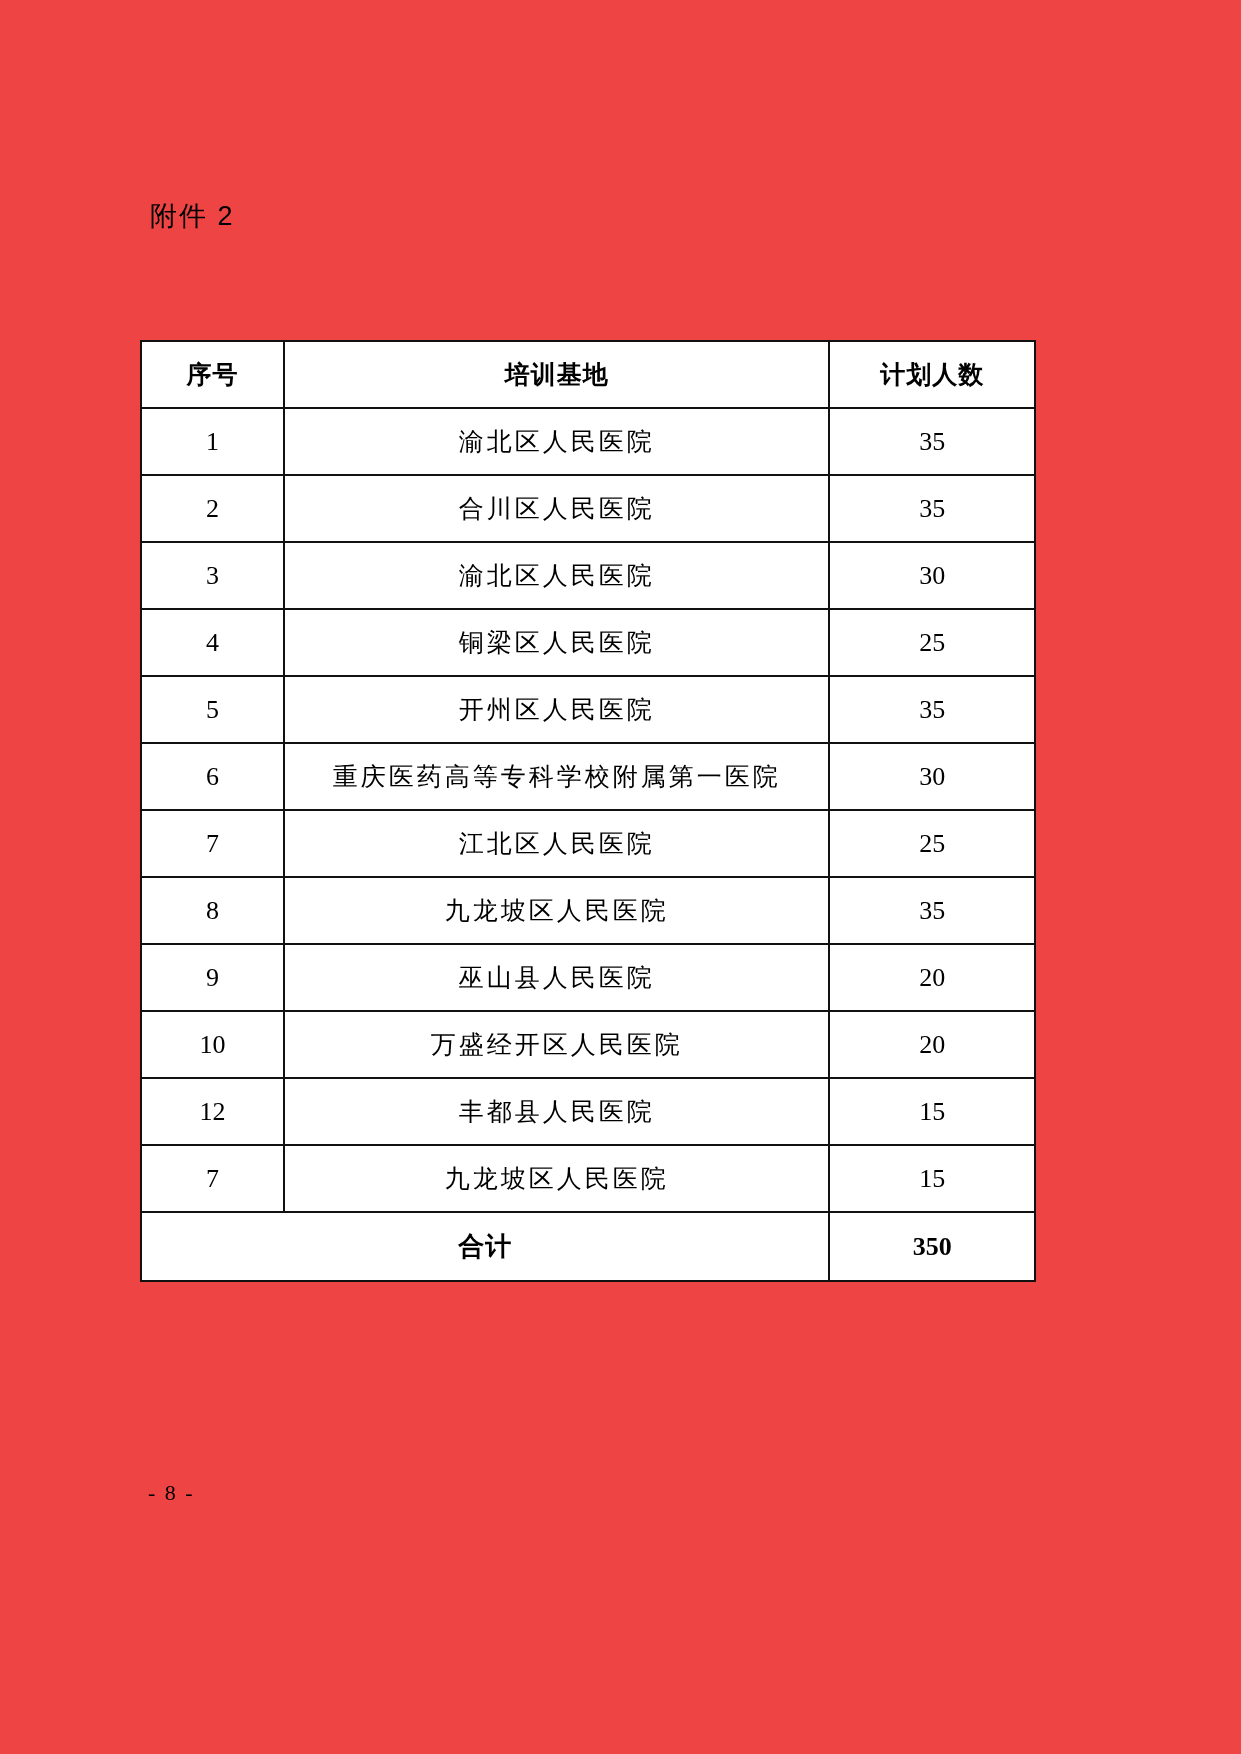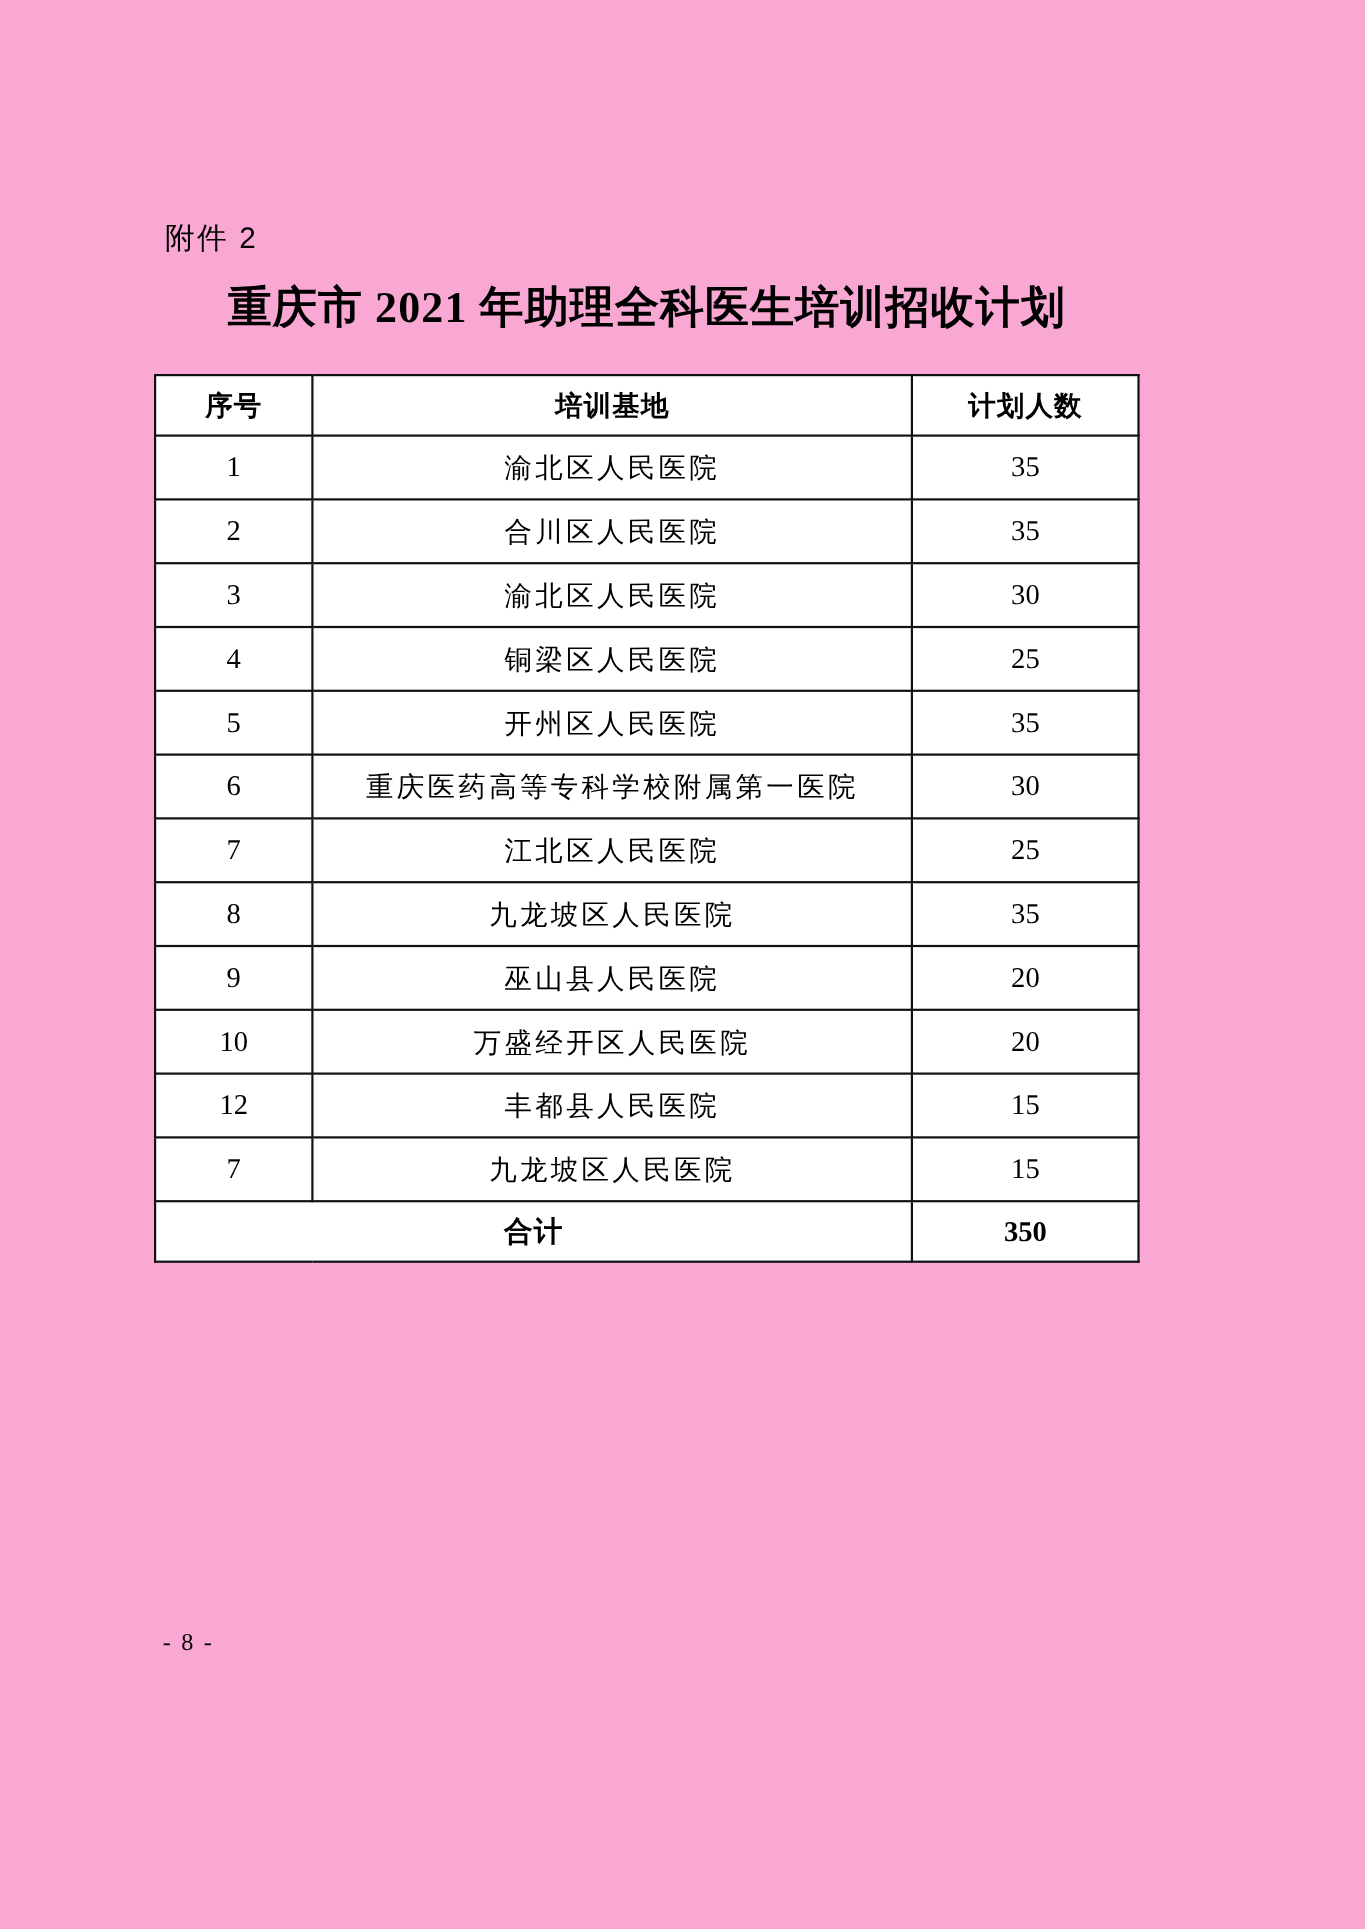--- a/index.html
+++ b/index.html
@@ -13,21 +13,21 @@
     position: relative;
     font-family: "Liberation Serif", "DejaVu Serif", serif;
     color: #000000;
   }
   .page {
     position: absolute;
     left: 0;
     top: 0;
     width: 1241px;
     height: 1754px;
-    background: #f9a8d4;
+    background: #ef4444;
     overflow: hidden;
   }
   .attachment-label {
     position: absolute;
     left: 150px;
     top: 198px;
     font-family: "Liberation Sans", "DejaVu Sans", sans-serif;
     font-weight: 500;
     font-size: 27px;
     letter-spacing: 2px;
@@ -50,21 +50,21 @@
     left: 140px;
     top: 340px;
     width: 896px;
     border-collapse: collapse;
     table-layout: fixed;
   }
   table.doc-table, table.doc-table th, table.doc-table td {
     border: 2px solid #111111;
   }
   table.doc-table th, table.doc-table td {
-    padding: 0;
+    padding: 16px;
     text-align: center;
     vertical-align: middle;
     background: #ffffff;
   }
   col.c-no    { width: 16%; }
   col.c-base  { width: 61%; }
   col.c-count { width: 23%; }
   tr.head-row { height: 55px; }
   tr.body-row { height: 58px; }
   tr.total-row { height: 55px; }
@@ -104,21 +104,20 @@
     white-space: pre;
   }
 </style>
 </head>
 <body>
 
 <div class="page">
 
   <div class="attachment-label">附件 2</div>
 
-  <div class="doc-title">重庆市 2021 年助理全科医生培训招收计划</div>
 
   <table class="doc-table">
     <colgroup>
       <col class="c-no">
       <col class="c-base">
       <col class="c-count">
     </colgroup>
     <thead>
       <tr class="head-row">
         <th class="header-cell">序号</th>

